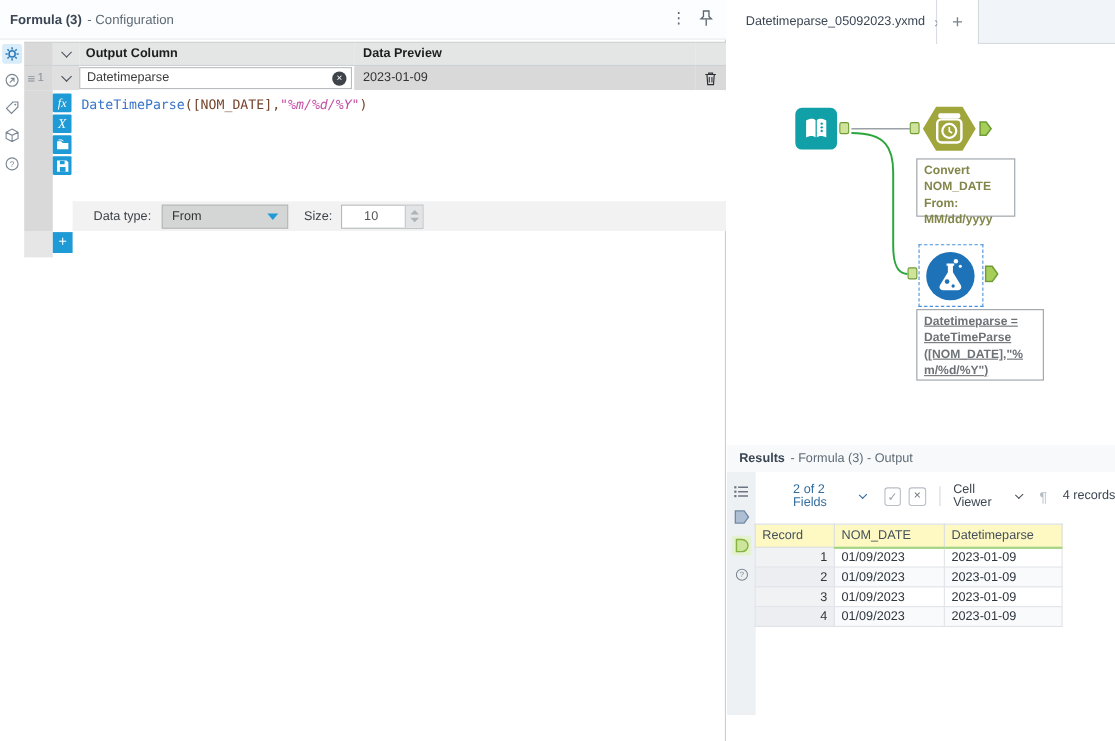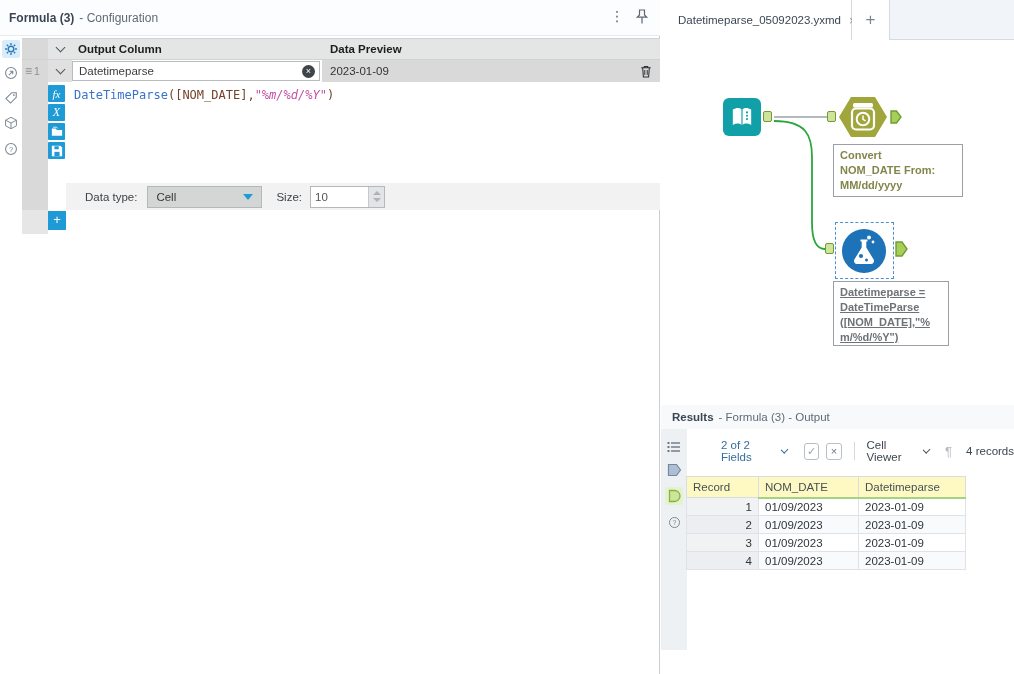--- a/index.html
+++ b/index.html
@@ -35,41 +35,41 @@
   #formula-code { left:74px; top:88px; font-family:"DejaVu Sans Mono", monospace; font-size:12px; white-space:nowrap; }
   .tok-fn { color:#3a74c9; }
   .tok-field { color:#75432b; }
   .tok-str { color:#c44fa5; font-style:italic; }
 
   
   #dtbar { left:66px; top:183px; width:594px; height:27px; background:#f2f2f2; display:flex; align-items:center; }
   .dt-label { font-size:11.5px; color:#3c434a; }
   #dt-select { width:115px; height:22px; background:#d4d6d6; border:1px solid #b5b8ba; display:flex; align-items:center; justify-content:space-between; padding:0 8px; margin-left:10px; cursor:pointer; font-size:11.5px; color:#333; }
   .tri-down { width:0; height:0; border-left:5px solid transparent; border-right:5px solid transparent; border-top:6px solid #1e9ad6; }
-  #size-spin { width:75px; height:22px; background:#fff; border:1px solid #b5b8ba; margin-left:8px; position:relative; font-size:11.5px; color:#555; display:flex; align-items:center; padding-left:4px; }
+  #size-spin { width:75px; height:22px; background:#fff; border:1px solid #b5b8ba; margin-left:8px; position:relative; font-size:11.5px; color:#555; display:flex; align-items:center; padding-left:20px; }
   #spin-btns { position:absolute; right:0; top:0; width:16px; height:20px; background:#e2e4e6; border-left:1px solid #c6c9cc; display:flex; flex-direction:column; align-items:center; justify-content:center; gap:3px; }
   .tri-up-s { width:0;height:0;border-left:4px solid transparent;border-right:4px solid transparent;border-bottom:4px solid #aeb3b8; }
   .tri-dn-s { width:0;height:0;border-left:4px solid transparent;border-right:4px solid transparent;border-top:4px solid #aeb3b8; }
   #plus-gutter { left:22px; top:210px; width:26px; height:24px; background:#e6e6e6; }
   #add-row { left:48px; top:211px; width:18px; height:19px; background:#1e9ad6; color:#fff; font-size:13px; text-align:center; line-height:18px; cursor:pointer; }
 
   
   #right { left:661px; top:0; width:353px; height:674px; }
   #tabbar { left:0; top:0; width:353px; height:40px; background:#f1f5f9; border-bottom:1px solid #d5dade;text-align:center; }
   #tab-active { left:0; top:0; width:191px; height:40px; background:#fff; border-right:1px solid #d5dade; display:flex; align-items:center; padding-left:17px; cursor:pointer; }
   #tab-active .tab-label { font-size:11.5px; color:#3b4653; }
   #tab-close { margin-left:8px; color:#8a939c; font-size:13px; cursor:pointer; }
   #tab-new { left:191px; top:0; width:38px; height:40px; background:#fff; border-right:1px solid #d5dade; color:#7a848e; font-size:17px; display:flex; align-items:center; justify-content:center; cursor:pointer; }
 
   
   #canvas { left:0; top:40px; width:353px; height:388px; background:#fff; overflow:hidden; }
   #input-tool { left:62px; top:58px; width:38px; height:38px; background:#12a0a8; border-radius:6px; display:flex; align-items:center; justify-content:center; cursor:pointer; }
   .anchor-sq { width:9px; height:11px; background:#cfe49a; border:1.5px solid #6f9c33; border-radius:2px; }
   .annotation { background:#fff; border:1px solid #9aa0a5; font-size:11px; font-weight:bold; line-height:1.35; padding:3px 6px; white-space:pre-line; cursor:pointer; }
-  #anno-datetime { left:172px; top:104px; width:130px; height:53px; color:#83864a; }
+  #anno-datetime { left:172px; top:104px; width:90px; height:53px; color:#83864a; }
   #anno-formula { left:172px; top:241px; width:116px; height:65px; color:#6d7277;text-decoration:underline; }
   #formula-sel { left:174px; top:182px; width:59px; height:57px; border:1px dashed #4a90d9; }
   #formula-tool { left:6px; top:6px; width:44px; height:44px; background:#1d72b8; border-radius:50%; cursor:pointer; }
 
   
   #split-h { left:0; top:428px; width:353px; height:1px; background:#d9dde1; }
   #results { left:0; top:405px; width:353px; height:245px; background:#fff; }
   #res-header { left:0; top:0; width:353px; height:24px; background:#f7f9fb; display:flex; align-items:center; padding-left:11px; }
   #res-strip { left:0; top:24px; width:26px; height:221px; background:#eef1f3; }
   .strip-icon { left:4px; width:18px; height:18px; display:flex; align-items:center; justify-content:center; cursor:pointer; }
@@ -190,21 +190,21 @@
           <path d="M1 1 h10 l2 2 v10 H1 Z" fill="#fff"></path>
           <rect x="4" y="8" width="6" height="5" fill="#1e9ad6"></rect>
           <rect x="4" y="1.5" width="5" height="3.5" fill="#1e9ad6"></rect>
         </svg>
     </div>
     <div class="abs" id="formula-code"><span class="tok-fn">DateTimeParse</span><span class="tok-field">([</span><span class="tok-field">NOM_DATE</span><span class="tok-field">],</span><span class="tok-str">"%m/%d/%Y"</span><span class="tok-field">)</span></div>
 
     <div class="abs" id="dtbar">
       <span class="dt-label" style="margin-left:19px;">Data type:</span>
       <div id="dt-select">
-        <span>Cell</span>
+        <span>From</span>
         <span class="tri-down"></span>
       </div>
       <span class="dt-label" style="margin-left:14px;">Size:</span>
       <div id="size-spin">
         <span>10</span>
         <div id="spin-btns">
             <span class="tri-up-s"></span>
             <span class="tri-dn-s"></span>
           </div>
       </div>

